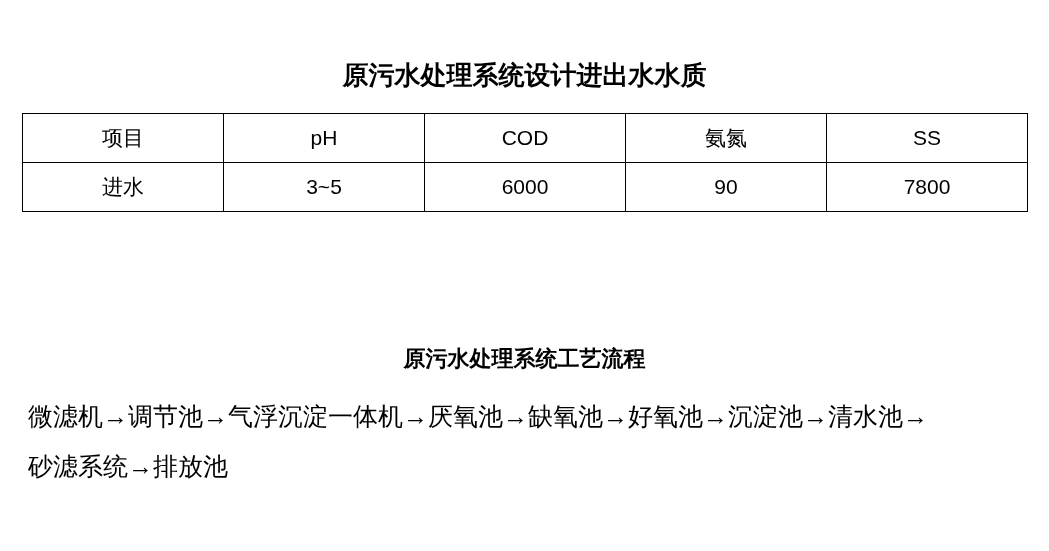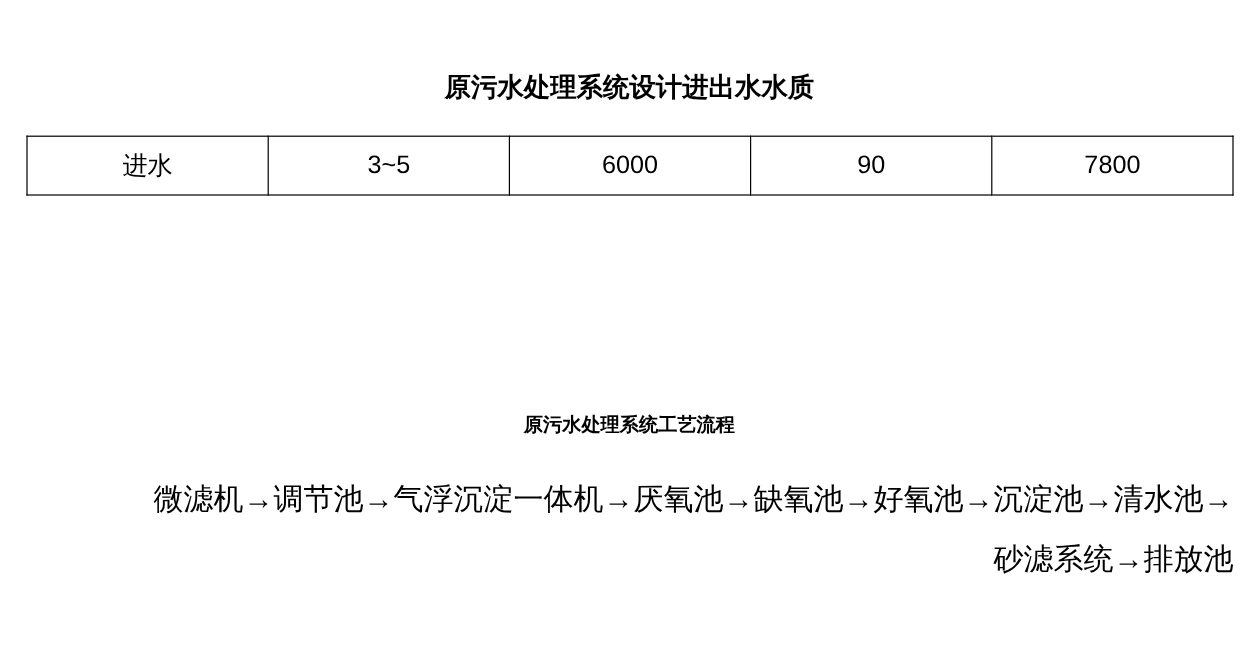--- a/index.html
+++ b/index.html
@@ -16,21 +16,21 @@
     font-family: "Liberation Sans", sans-serif;
     overflow: hidden;
   }
   .table-title {
     position: absolute;
     top: 58px;
     left: 0;
     width: 100%;
     display: flex;
     justify-content: center;
-    font-size: 22px;
+    font-size: 26px;
     font-weight: bold;
     white-space: nowrap;
   }
   table.wq-table {
     position: absolute;
     left: 22px;
     top: 113px;
     width: 1006px;
     border-collapse: collapse;
     table-layout: fixed;
@@ -43,46 +43,52 @@
     font-size: 21px;
     font-family: "Liberation Sans", sans-serif;
     padding: 0;
   }
   .process-title {
     position: absolute;
     top: 344px;
     left: 0;
     width: 100%;
     text-align: center;
-    font-size: 16px;
+    font-size: 22px;
     font-weight: bold;
   }
   .process-flow {
     position: absolute;
     left: 28px;
     top: 392px;
     width: 1000px;
     font-family: "Liberation Serif", serif;
     font-size: 25px;
     line-height: 50px;
     color: #000000;
-    text-align: right;
   }
 </style>
 </head>
 <body>
 
 <div class="page">
 
   <div class="table-title">
     <span>原污水处理系统设计进出水水质</span>
   </div>
 
   <table class="wq-table">
     <tbody>
+      <tr>
+        <td>项目</td>
+        <td>pH</td>
+        <td>COD</td>
+        <td>氨氮</td>
+        <td>SS</td>
+      </tr>
       <tr>
         <td>进水</td>
         <td>3~5</td>
         <td>6000</td>
         <td>90</td>
         <td>7800</td>
       </tr>
     </tbody>
   </table>
 

